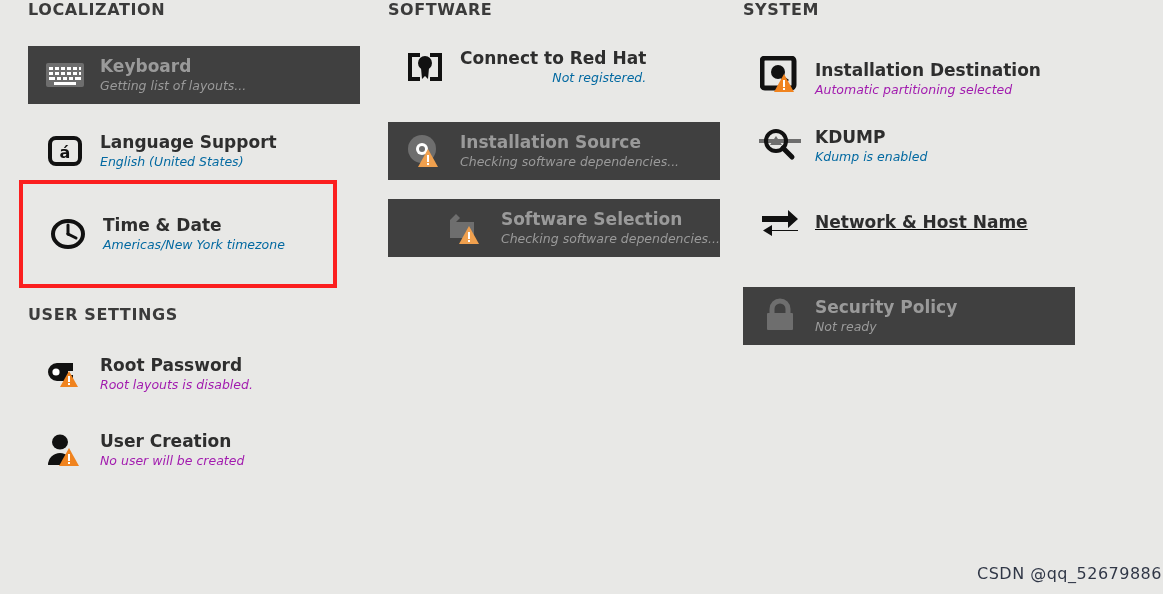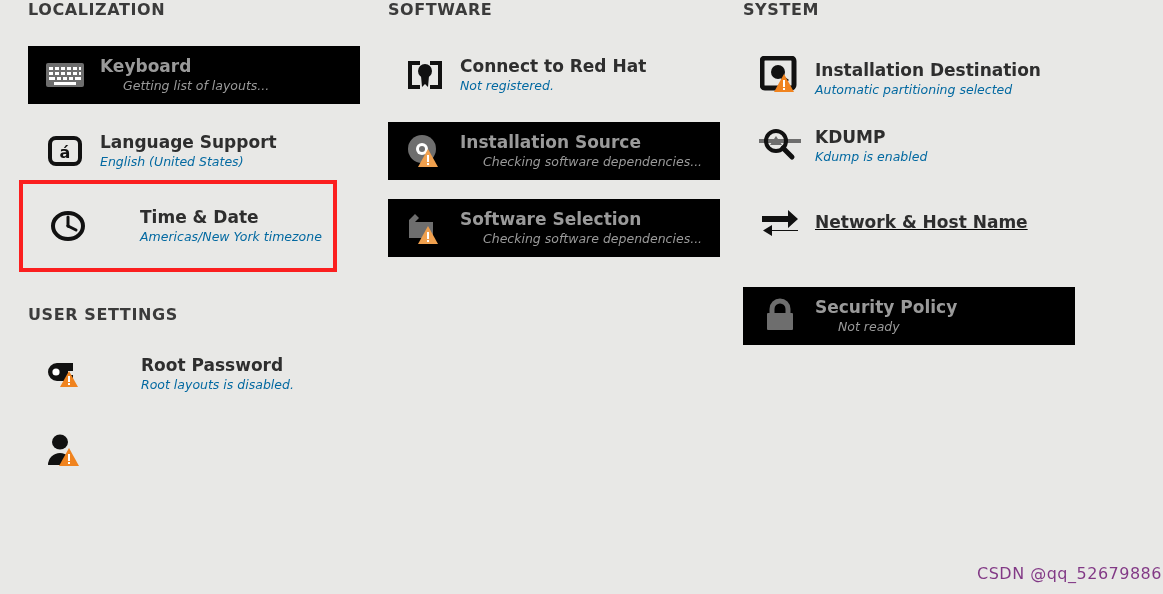--- a/index.html
+++ b/index.html
@@ -51,21 +51,21 @@
     left: 0;
     width: 332px;
     height: 58px;
     display: flex;
     align-items: center;
     box-sizing: border-box;
     background: transparent;
     cursor: pointer;
   }
   .spoke.disabled {
-    background: #000000;
+    background: #404040;
     cursor: default;
   }
   .spoke.highlighted {
     outline: 4px solid #fb1f1f;
     outline-offset: 0px;
   }
 
   .spoke-icon {
     width: 46px;
     min-width: 46px;
@@ -92,39 +92,39 @@
     white-space: nowrap;
   }
   .spoke-sub {
     font-size: 12.5px;
     font-style: italic;
     color: #0369a1;
     line-height: 17px;
     white-space: nowrap;
   }
   .spoke.disabled .spoke-title { color: #9a9a9a; }
-  .spoke.disabled .spoke-sub   { color: #9a9a9a; margin-left: 23px; }
-  .spoke-sub.warn { color: #0369a1; }
+  .spoke.disabled .spoke-sub   { color: #9a9a9a; }
+  .spoke-sub.warn { color: #a21caf; }
 
   
   .footer {
     position: absolute;
     left: 0;
     right: 0;
     bottom: 0;
     height: 60px;
   }
 
   
   .watermark {
     position: absolute;
     left: 977px;
     top: 564px;
     font-size: 16px;
-    color: #701a75;
+    color: #0f172a;
     opacity: 0.85;
     letter-spacing: 0.5px;
     white-space: nowrap;
     pointer-events: none;
     font-family: "DejaVu Sans", "Liberation Sans", sans-serif;
   }
 </style>
 </head>
 <body>
 
@@ -171,37 +171,37 @@
           <rect x="2" y="3" width="30" height="26" rx="6" fill="none" stroke="#111" stroke-width="4"></rect>
           <text x="17" y="23" font-size="16" font-weight="bold" fill="#111" text-anchor="middle" font-family="DejaVu Sans, sans-serif">á</text>
         </svg>
       </div>
       <div class="spoke-text">
         <div class="spoke-title">Language Support</div>
         <div class="spoke-sub">English (United States)</div>
       </div>
     </div>
 
-    <div class="spoke highlighted" style="top:184px;height:84px;left:-5px;width:310px;gap:37px;">
+    <div class="spoke highlighted" style="top:184px;height:100px;left:-5px;width:310px;">
       <div class="spoke-icon" style="margin-left:22px;">
         <svg width="36" height="36" viewBox="0 0 36 36">
           <ellipse cx="18" cy="18" rx="15" ry="13" fill="none" stroke="#111" stroke-width="4"></ellipse>
           <line x1="18" y1="18" x2="18" y2="9" stroke="#111" stroke-width="3" stroke-linecap="round"></line>
           <line x1="18" y1="18" x2="26" y2="22" stroke="#111" stroke-width="3" stroke-linecap="round"></line>
         </svg>
       </div>
       <div class="spoke-text">
         <div class="spoke-title">Time &amp; Date</div>
         <div class="spoke-sub">Americas/New York timezone</div>
       </div>
     </div>
 
     <div class="section-title" style="position:absolute;top:305px;left:0;text-align:center;">USER SETTINGS</div>
 
-    <div class="spoke" style="top:345px;gap:41px;">
+    <div class="spoke" style="top:345px;">
       <div class="spoke-icon">
         <svg width="42" height="32" viewBox="0 0 42 32">
           <path d="M13 5 a9 9 0 1 0 0 18 h16 l0 -6 l-5 0 l0 -4 l5 0 l0 -8 z" fill="#111"></path>
           <circle cx="12" cy="14" r="3.6" fill="#ffffff"></circle>
           <g transform="translate(16,13)">
             <path d="M9 0 L18 16 L0 16 Z" fill="#f0831e"></path>
             <rect x="8" y="5" width="2" height="6" fill="#fff"></rect>
             <rect x="8" y="12" width="2" height="2" fill="#fff"></rect>
           </g>
         </svg>
@@ -217,27 +217,31 @@
         <svg width="40" height="34" viewBox="0 0 40 34">
           <ellipse cx="15" cy="9" rx="8" ry="7.5" fill="#111"></ellipse>
           <path d="M3 32 a12 12 0 0 1 24 0 z" fill="#111"></path>
           <g transform="translate(14,15)">
             <path d="M10 0 L20 18 L0 18 Z" fill="#f0831e"></path>
             <rect x="9" y="6" width="2" height="7" fill="#fff"></rect>
             <rect x="9" y="14" width="2" height="2" fill="#fff"></rect>
           </g>
         </svg>
       </div>
+      <div class="spoke-text">
+        <div class="spoke-title">User Creation</div>
+        <div class="spoke-sub warn">No user will be created</div>
+      </div>
     </div>
   </div>
 
   <div class="col col-software">
     <div class="section-title">SOFTWARE</div>
 
-    <div class="spoke" style="top:46px;">
+    <div class="spoke" style="top:38px;text-align:right;">
       <div class="spoke-icon">
         <svg width="38" height="34" viewBox="0 0 38 34">
           <path d="M2 3 h12 v4 H6 v20 h8 v4 H2 z" fill="#111"></path>
           <path d="M36 3 H24 v4 h8 v20 h-8 v4 h12 z" fill="#111"></path>
           <circle cx="19" cy="13" r="7" fill="#111"></circle>
           <path d="M15 18 l1 11 l3 -3 l3 3 l1 -11 z" fill="#111"></path>
         </svg>
       </div>
       <div class="spoke-text">
         <div class="spoke-title">Connect to Red Hat</div>
@@ -257,21 +261,21 @@
             <rect x="9" y="14" width="2" height="2" fill="#fff"></rect>
           </g>
         </svg>
       </div>
       <div class="spoke-text">
         <div class="spoke-title">Installation Source</div>
         <div class="spoke-sub">Checking software dependencies...</div>
       </div>
     </div>
 
-    <div class="spoke disabled" style="top:199px;">
+    <div class="spoke disabled" style="top:199px;justify-content:flex-end;">
       <div class="spoke-icon">
         <svg width="40" height="36" viewBox="0 0 40 36">
           <path d="M4 10 L10 4 L14 8 L10 12 L28 12 L28 28 L4 28 Z" fill="#6e6e6e"></path>
           <g transform="translate(13,16)">
             <path d="M10 0 L20 18 L0 18 Z" fill="#f0a04e"></path>
             <rect x="9" y="6" width="2" height="7" fill="#fff"></rect>
             <rect x="9" y="14" width="2" height="2" fill="#fff"></rect>
           </g>
         </svg>
       </div>

